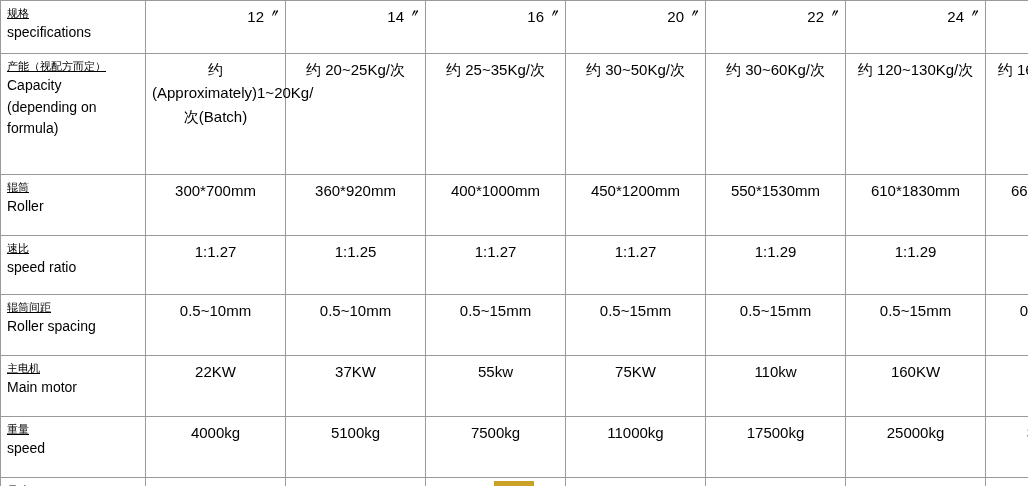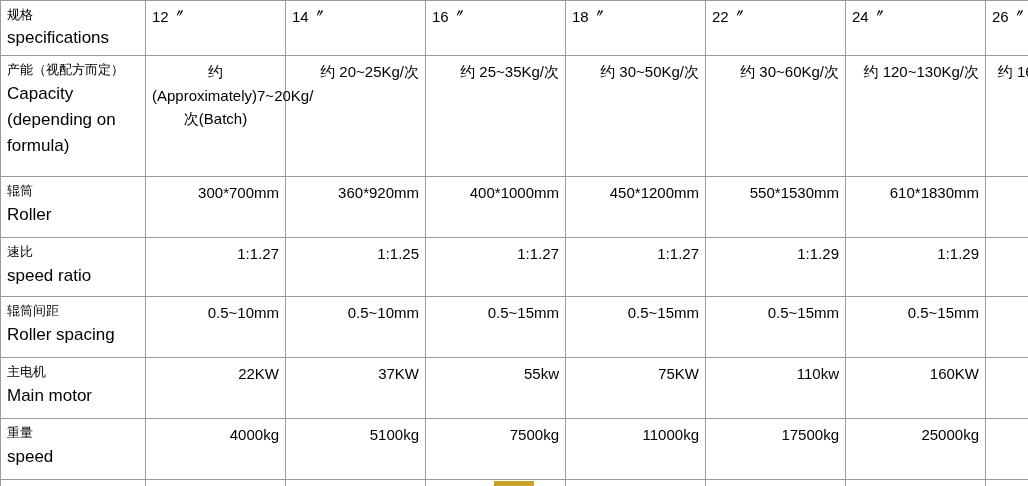--- a/index.html
+++ b/index.html
@@ -27,42 +27,43 @@
     line-height: 1.55;
   }
   .col-label {
     width: 132px;
   }
   .col-val {
     width: 127px;
   }
   .label-cell .cn {
     display: block;
-    font-size: 13px;
+    font-size: 11px;
     white-space: pre-wrap;
+    text-decoration: underline;
   }
   .label-cell .en {
     display: block;
-    font-size: 17px;
+    font-size: 14px;
     white-space: pre-wrap;
   }
   .head-cell {
-    text-align: left;
+    text-align: right;
     font-size: 17px;
     padding-top: 6px;
     margin-top: 24px;
   }
   .val-cell {
     font-size: 15px;
   }
   .val-center {
     text-align: center;
   }
   .val-left {
-    text-align: right;
+    text-align: center;
   }
   .size-cell {
     font-size: 13.5px;
     line-height: 2.0;
   }
   .row-head td { height: 44px; }
   .row-cap td { height: 112px; }
   .row-roller td { height: 52px; border-radius: 15px; }
   .row-speed td { height: 50px; }
   .row-spacing td { height: 52px; }
@@ -84,32 +85,32 @@
 <table class="spec-table">
   <tbody>
     <tr class="row-head">
       <td class="label-cell col-label">
         <span class="cn">规格</span>
         <span class="en">specifications</span>
       </td>
       <td class="head-cell col-val">12〞</td>
       <td class="head-cell col-val">14〞</td>
       <td class="head-cell col-val">16〞</td>
-      <td class="head-cell col-val">18〞</td>
+      <td class="head-cell col-val">20〞</td>
       <td class="head-cell col-val">22〞</td>
       <td class="head-cell col-val">24〞</td>
       <td class="head-cell col-val">26〞</td>
     </tr>
 
     <tr class="row-cap">
       <td class="label-cell col-label">
         <span class="cn">产能（视配方而定）</span>
         <span class="en">Capacity  (depending on formula)</span>
       </td>
-      <td class="val-cell val-center col-val">约 (Approximately)7~20Kg/次(Batch)</td>
+      <td class="val-cell val-center col-val">约 (Approximately)1~20Kg/次(Batch)</td>
       <td class="val-cell val-left col-val">约 20~25Kg/次</td>
       <td class="val-cell val-left col-val">约 25~35Kg/次</td>
       <td class="val-cell val-left col-val">约 30~50Kg/次</td>
       <td class="val-cell val-left col-val">约 30~60Kg/次</td>
       <td class="val-cell val-left col-val">约 120~130Kg/次</td>
       <td class="val-cell val-center col-val">约 160~170Kg/次</td>
     </tr>
 
     <tr class="row-roller">
       <td class="label-cell col-label">

